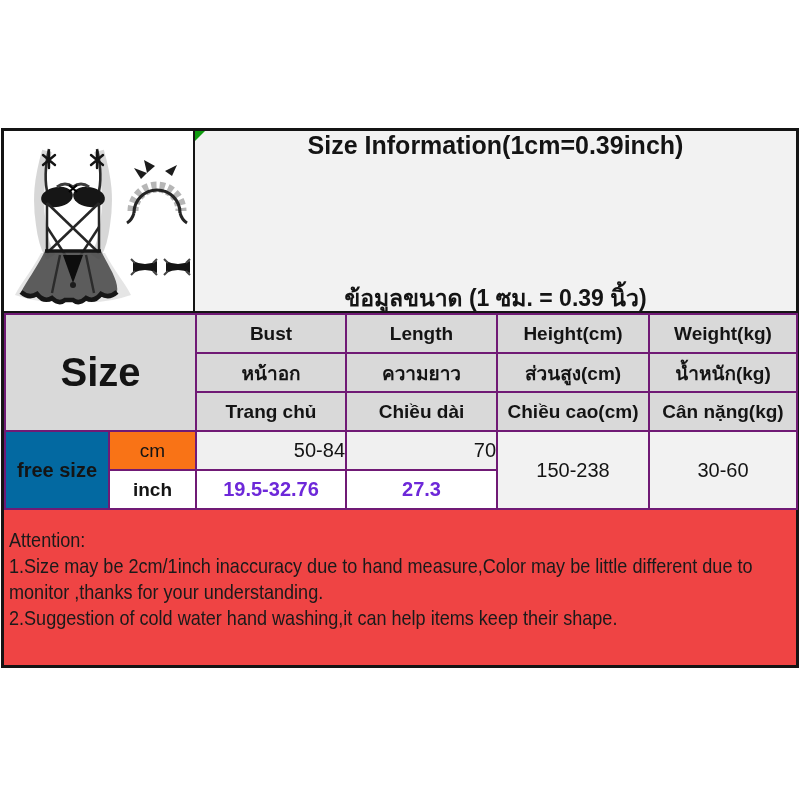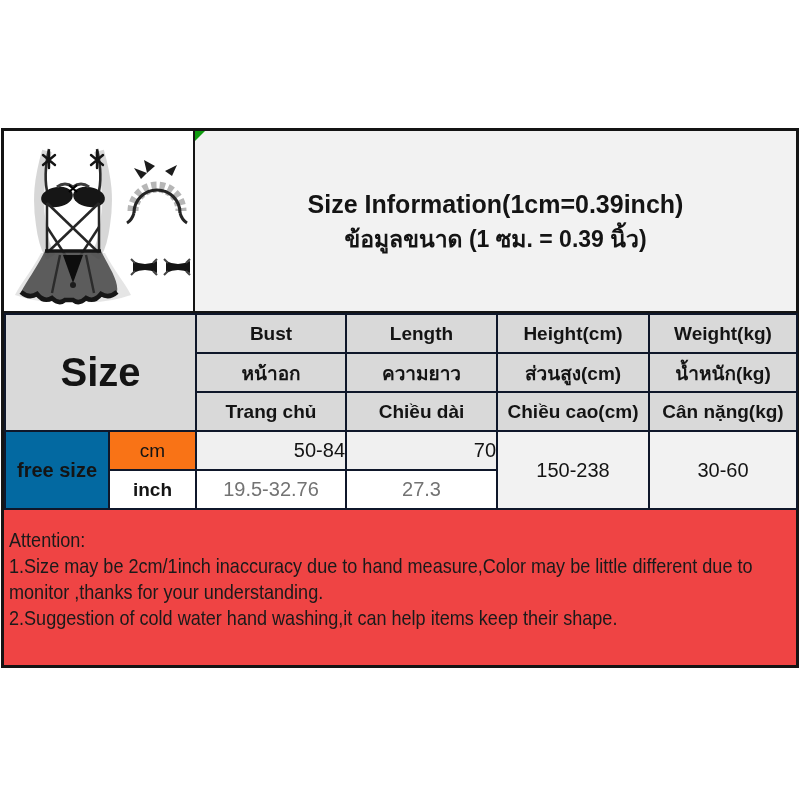--- a/index.html
+++ b/index.html
@@ -43,21 +43,21 @@
     align-items: center;
     justify-content: center;
   }
   .title-cell {
     flex: 1;
     background: #f2f2f2;
     position: relative;
     display: flex;
     flex-direction: column;
     align-items: center;
-    justify-content: center;
+    justify-content: space-between;
     gap: 7px;
     text-align: center;
   }
   .corner-flag {
     position: absolute;
     left: 0;
     top: 0;
     width: 0;
     height: 0;
     border-top: 10px solid #0f9b0f;
@@ -67,39 +67,39 @@
   .title-th { font-size: 23px; font-weight: bold; line-height: 1.15; }
   .title-vi { font-size: 23px; font-weight: bold; line-height: 1.15; }
   
   table.size-table {
     width: 100%;
     flex-shrink: 0;
     border-collapse: collapse;
     table-layout: fixed;
   }
   .size-table td {
-    border: 2px solid #0f172a;
+    border: 2px solid #701a75;
     text-align: center;
     vertical-align: middle;
     height: 39px;
     font-size: 19px;
     overflow: hidden;
     white-space: nowrap;
   }
   .size-table td.hdr   { background: #d9d9d9; font-weight: bold; }
   .size-table td.size-big {
     background: #d9d9d9;
     font-weight: bold;
     font-size: 40px;
   }
   .size-table td.freesize { background: #0369a1; font-weight: bold; font-size: 20px; }
   .size-table td.unit-cm   { background: #f97316; font-weight: normal; }
   .size-table td.unit-inch { background: #ffffff; font-weight: bold; }
   .size-table td.val-cm   { background: #f0f0f0; font-weight: normal; font-size: 20px; text-align: right; }
-  .size-table td.val-inch { background: #ffffff; font-weight: normal; font-size: 20px; color: #737373; }
+  .size-table td.val-inch { background: #ffffff; font-weight: bold; font-size: 20px; color: #6d28d9; }
   .size-table td.val-span { background: #f2f2f2; font-weight: normal; font-size: 20px; }
   
   .attention {
     flex: 1;
     background: #ef4444;
     padding: 17px 5px;
     overflow: hidden;
   }
   .attention-inner {
     transform: scaleX(0.86);

